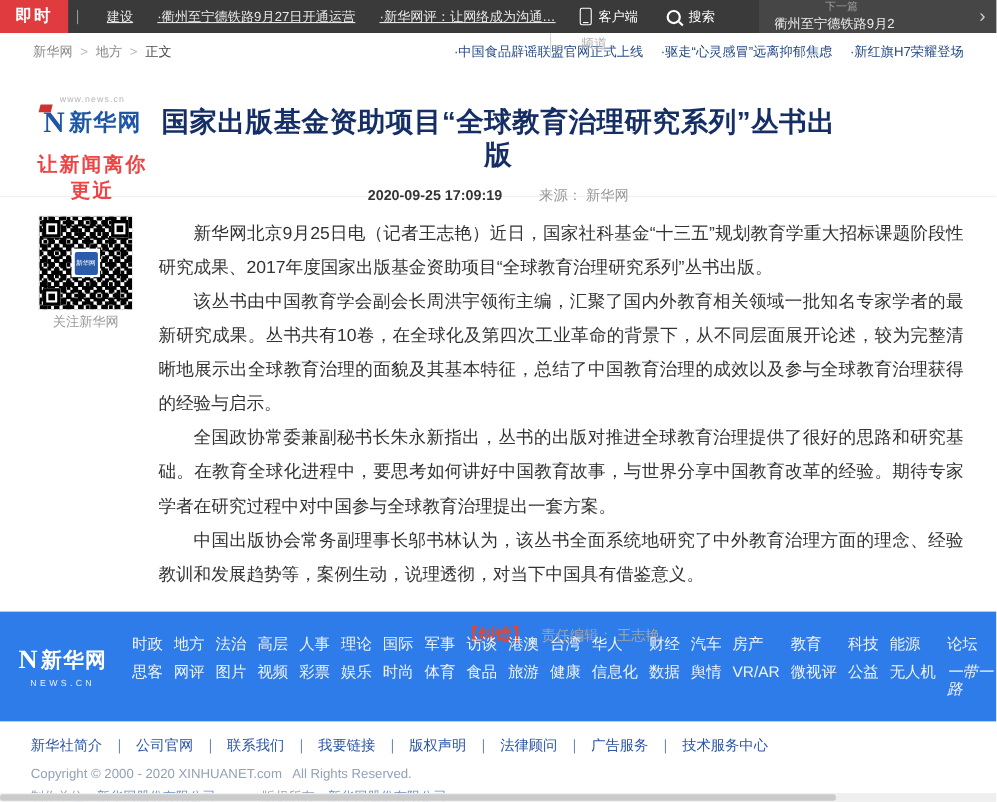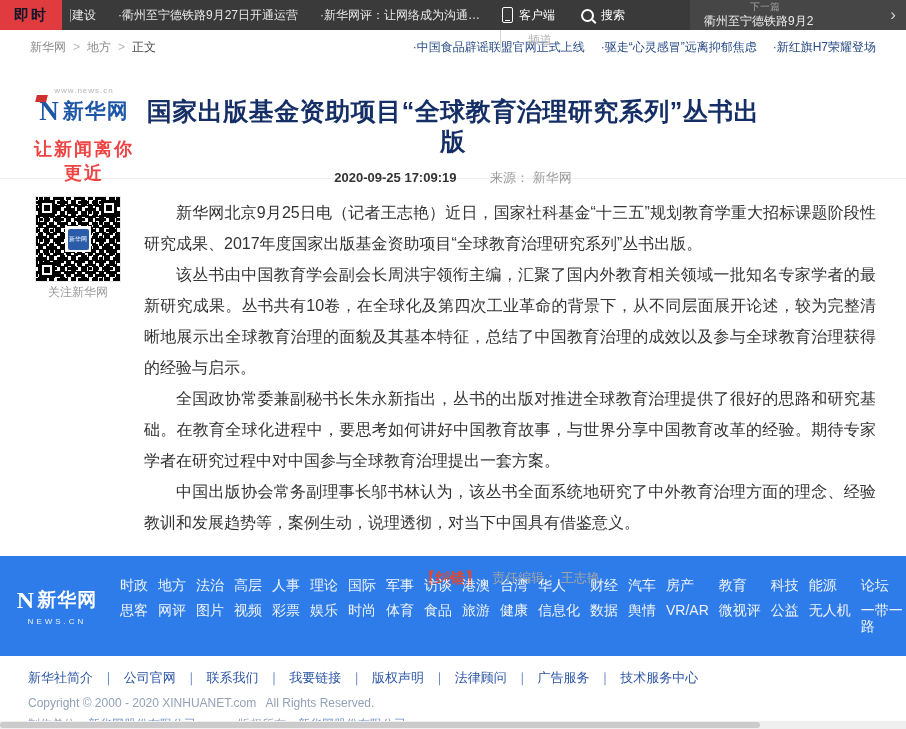--- a/index.html
+++ b/index.html
@@ -1,23 +1,23 @@
 <!DOCTYPE html>
 <html><head>
 <meta charset="utf-8">
 <style>
   html,body{margin:0;padding:0;background:#fff;}
   .page{width:906px;height:729px;overflow:hidden;position:relative;background:#fff;
         font-family:"Liberation Sans","DejaVu Sans",sans-serif;}
 
   
   .topbar{height:30px;background:#3a3a3a;display:flex;align-items:center;color:#fff;font-size:12px;position:relative;}
-  .badge{background:#e03c3f;height:30px;line-height:30px;padding:0 14px;font-size:15px;font-weight:bold;letter-spacing:2px;color:#0f172a;flex-shrink:0;}
+  .badge{background:#e03c3f;height:30px;line-height:30px;padding:0 14px;font-size:15px;font-weight:bold;letter-spacing:2px;color:#ffffff;flex-shrink:0;}
   .tick-divider{width:1px;height:13px;background:#9a9a9a;margin-left:8px;flex-shrink:0;}
-  .ticker{display:flex;gap:22px;margin-left:1px;white-space:nowrap;overflow:hidden;width:420px;color:#e8e8e8;flex-shrink:0;}
+  .ticker{display:flex;gap:22px;margin-left:26px;white-space:nowrap;overflow:hidden;width:420px;color:#e8e8e8;flex-shrink:0;text-decoration:underline;}
   .ticker span{cursor:pointer;}
   .tb-client{display:flex;align-items:center;gap:6px;margin-left:10px;cursor:pointer;flex-shrink:0;}
   .phone-icon{width:9px;height:14px;border:1px solid #fff;border-radius:2px;position:relative;display:inline-block;}
   .phone-icon::after{content:"";position:absolute;bottom:1px;left:2px;right:2px;height:1px;background:#fff;}
   .tb-search{display:flex;align-items:center;gap:7px;margin-left:26px;cursor:pointer;flex-shrink:0;}
   .search-icon{width:9px;height:9px;border:2px solid #fff;border-radius:50%;position:relative;display:inline-block;}
   .search-icon::after{content:"";position:absolute;width:2px;height:5px;background:#fff;transform:rotate(-45deg);right:-3px;bottom:-4px;}
   .next{margin-left:auto;background:#464646;height:30px;display:flex;align-items:center;padding:0 10px 0 14px;width:216px;box-sizing:border-box;cursor:pointer;}
   .next-col{display:flex;flex-direction:column;overflow:hidden;line-height:1.25;}
   .next-label{color:#9c9c9c;font-size:10px;margin-left:46px;font-family:Liberation Serif, serif;}
@@ -86,21 +86,21 @@
   
   .bluefooter{height:100px;background:#2e7ce9;display:flex;align-items:center;padding:0 16px;box-sizing:border-box;}
   .bf-logo{width:82px;flex-shrink:0;color:#fff;text-align:center;cursor:pointer;}
   .bf-logo-row{display:flex;align-items:center;justify-content:center;gap:3px;}
   .bf-n{font-family:"Liberation Serif",serif;font-weight:bold;font-size:24px;}
   .bf-cn{font-weight:bold;font-size:19px;letter-spacing:1px;}
   .bf-en{font-size:8px;letter-spacing:3px;margin-top:3px;opacity:.9;}
   .bf-nav{flex:1;margin-left:22px;display:flex;gap:10px;}
   .bf-col{display:flex;flex-direction:column;gap:8px;font-size:14px;color:#eef3fb;line-height:1.2;}
   .bf-col span{white-space:nowrap;cursor:pointer;}
-  .bf-col span.wrap{white-space:normal;width:42px;}
+  .bf-col span.wrap{white-space:normal;width:42px;font-style:italic;}
 
   
   .wfooter{height:65px;box-sizing:border-box;padding:13px 28px 0;background:#fff;}
   .wf-links{display:flex;align-items:center;font-size:13px;color:#2b55a5;}
   .wf-link{cursor:pointer;}
   .wf-sep{margin:0 9px;color:#2b55a5;opacity:.85;}
   .wf-copy{margin-top:9px;font-size:12px;color:#93a2b8;white-space:pre-wrap;}
   .wf-prod{margin-top:6px;font-size:12px;color:#93a2b8;}
   .wf-company{color:#6f8fc5;}
   .wf-gap{display:inline-block;width:42px;}

